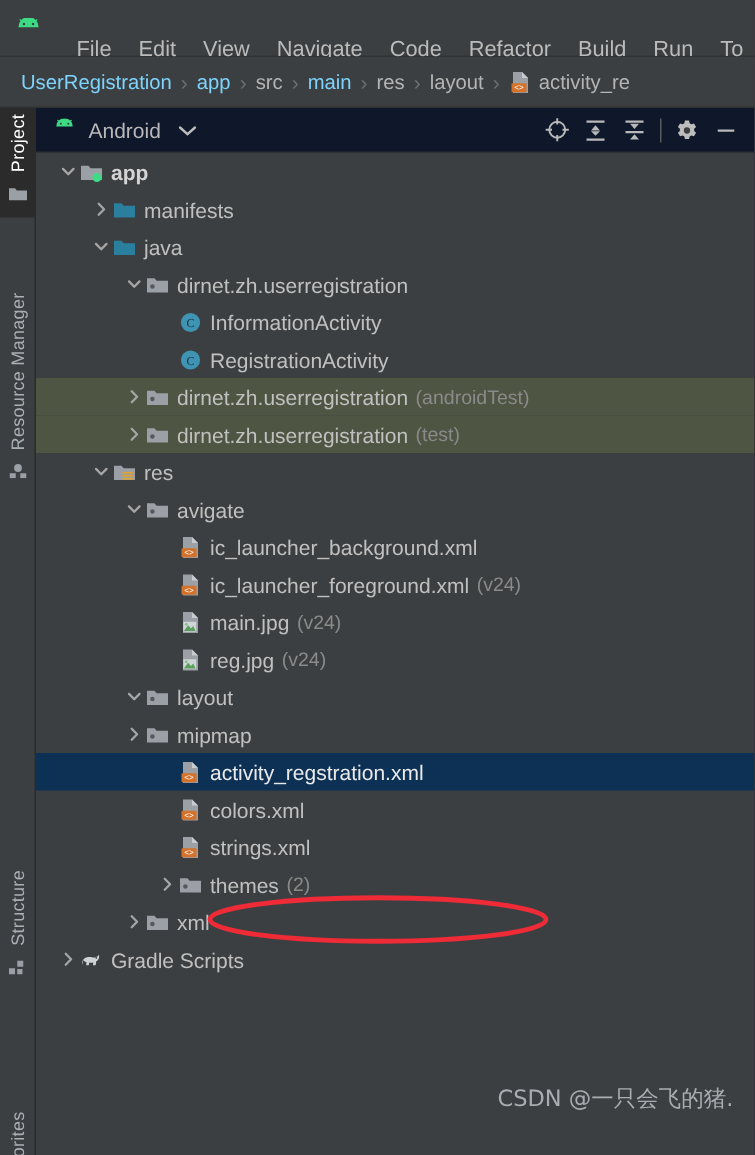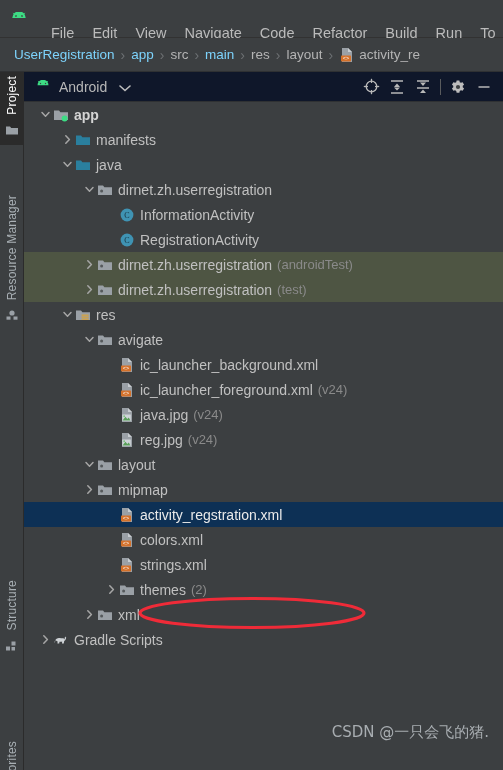--- a/index.html
+++ b/index.html
@@ -451,21 +451,21 @@
               <span class="twisty"></span>
               <span class="ico">
                 <svg width="16" height="16" viewBox="0 0 16 16">
                   <path d="M3 1h6l4 4v10H3z" fill="#9aa0a6"></path>
                   <path d="M9 1l4 4H9z" fill="#c8ccd0"></path>
                   <rect x="3.2" y="7.5" width="8.6" height="6.6" fill="#cfd4d8"></rect>
                   <path d="M3.6 13.6 L6.4 9.8 L8.3 12 L9.8 10.4 L11.4 13.6z" fill="#5aa05a"></path>
                   <circle cx="5.2" cy="9.2" r="0.9" fill="#7ec27e"></circle>
                 </svg>
               </span>
-              <span class="label">java.jpg</span>
+              <span class="label">main.jpg</span>
               <span class="suffix">(v24)</span>
             </div>
             <div class="row">
               <span style="width: 80px; flex: 0 0 auto;"></span>
               <span class="twisty"></span>
               <span class="ico">
                 <svg width="16" height="16" viewBox="0 0 16 16">
                   <path d="M3 1h6l4 4v10H3z" fill="#9aa0a6"></path>
                   <path d="M9 1l4 4H9z" fill="#c8ccd0"></path>
                   <rect x="3.2" y="7.5" width="8.6" height="6.6" fill="#cfd4d8"></rect>

